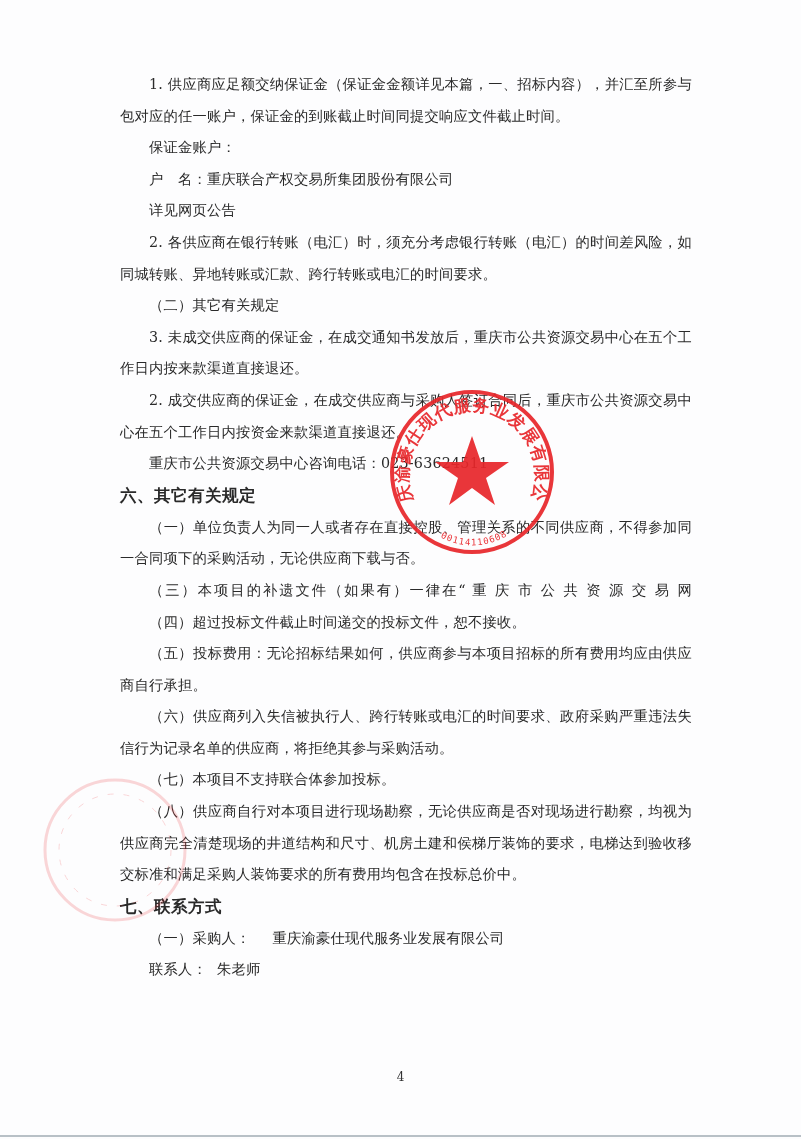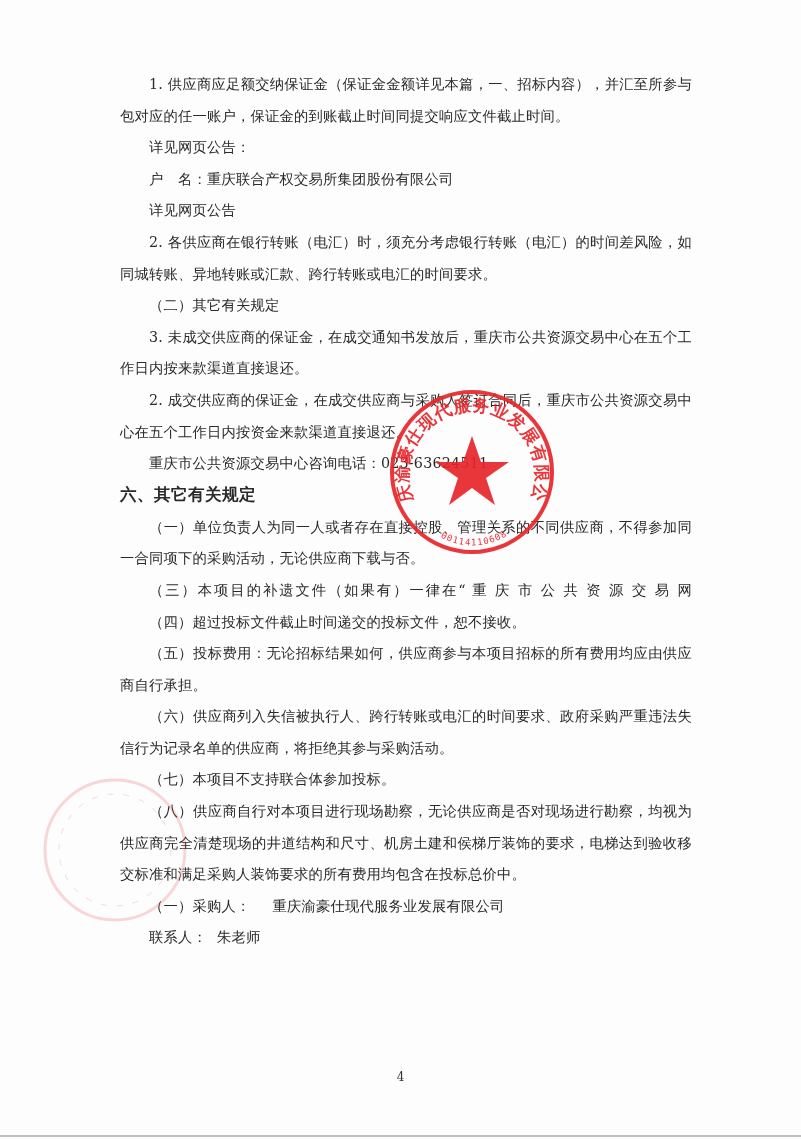--- a/index.html
+++ b/index.html
@@ -44,21 +44,21 @@
       text-align-last: left;
     }
     .p.indent {
       text-indent: 29px;
     }
     .p.justify-full {
       text-align-last: justify;
     }
     .heading {
       margin: 0;
-      font-family: Liberation Mono, monospace;
+      font-family: Liberation Serif, serif;
       font-weight: bold;
       font-size: 16.5px;
       line-height: 32px;
       letter-spacing: 0.5px;
     }
     .gap {
       display: inline-block;
       width: 22px;
     }
     .page-number {
@@ -91,38 +91,39 @@
       opacity: 0.18;
     }
   </style>
 </head>
 <body>
 
 <div class="page">
 
   <div class="content">
     <p class="p indent">1. 供应商应足额交纳保证金（保证金金额详见本篇，一、招标内容），并汇至所参与包对应的任一账户，保证金的到账截止时间同提交响应文件截止时间。</p>
-    <p class="p indent">详见网页公告：</p>
+    <p class="p indent">保证金账户：</p>
     <p class="p indent"><span>户　名：</span><span>重庆联合产权交易所集团股份有限公司</span></p>
     <p class="p indent">详见网页公告</p>
     <p class="p indent">2. 各供应商在银行转账（电汇）时，须充分考虑银行转账（电汇）的时间差风险，如同城转账、异地转账或汇款、跨行转账或电汇的时间要求。</p>
     <p class="p indent">（二）其它有关规定</p>
     <p class="p indent">3. 未成交供应商的保证金，在成交通知书发放后，重庆市公共资源交易中心在五个工作日内按来款渠道直接退还。</p>
     <p class="p indent">2. 成交供应商的保证金，在成交供应商与采购人签订合同后，重庆市公共资源交易中心在五个工作日内按资金来款渠道直接退还。</p>
     <p class="p indent">重庆市公共资源交易中心咨询电话：023-63624511</p>
 
     <h2 class="heading">六、其它有关规定</h2>
     <p class="p indent">（一）单位负责人为同一人或者存在直接控股、管理关系的不同供应商，不得参加同一合同项下的采购活动，无论供应商下载与否。</p>
     <p class="p indent justify-full">（三）本项目的补遗文件（如果有）一律在“ 重 庆 市 公 共 资 源 交 易 网</p>
     <p class="p indent">（四）超过投标文件截止时间递交的投标文件，恕不接收。</p>
     <p class="p indent">（五）投标费用：无论招标结果如何，供应商参与本项目招标的所有费用均应由供应商自行承担。</p>
     <p class="p indent">（六）供应商列入失信被执行人、跨行转账或电汇的时间要求、政府采购严重违法失信行为记录名单的供应商，将拒绝其参与采购活动。</p>
     <p class="p indent">（七）本项目不支持联合体参加投标。</p>
     <p class="p indent">（八）供应商自行对本项目进行现场勘察，无论供应商是否对现场进行勘察，均视为供应商完全清楚现场的井道结构和尺寸、机房土建和侯梯厅装饰的要求，电梯达到验收移交标准和满足采购人装饰要求的所有费用均包含在投标总价中。</p>
 
+    <h2 class="heading">七、联系方式</h2>
     <p class="p indent"><span>（一）采购人：</span><span class="gap"></span><span>重庆渝豪仕现代服务业发展有限公司</span></p>
     <p class="p indent"><span>联系人：</span><span class="gap" style="width:10px"></span><span>朱老师</span></p>
   </div>
 
   <div class="page-number">4</div>
 
   <svg class="seal" viewBox="0 0 168 168" xmlns="http://www.w3.org/2000/svg">
     <defs>
       <path id="sealArcTop" d="M 28 118 A 64 64 0 1 1 140 118" fill="none"></path>
       <path id="sealArcBottom" d="M 50 148 A 68 68 0 0 0 122 146" fill="none"></path>

